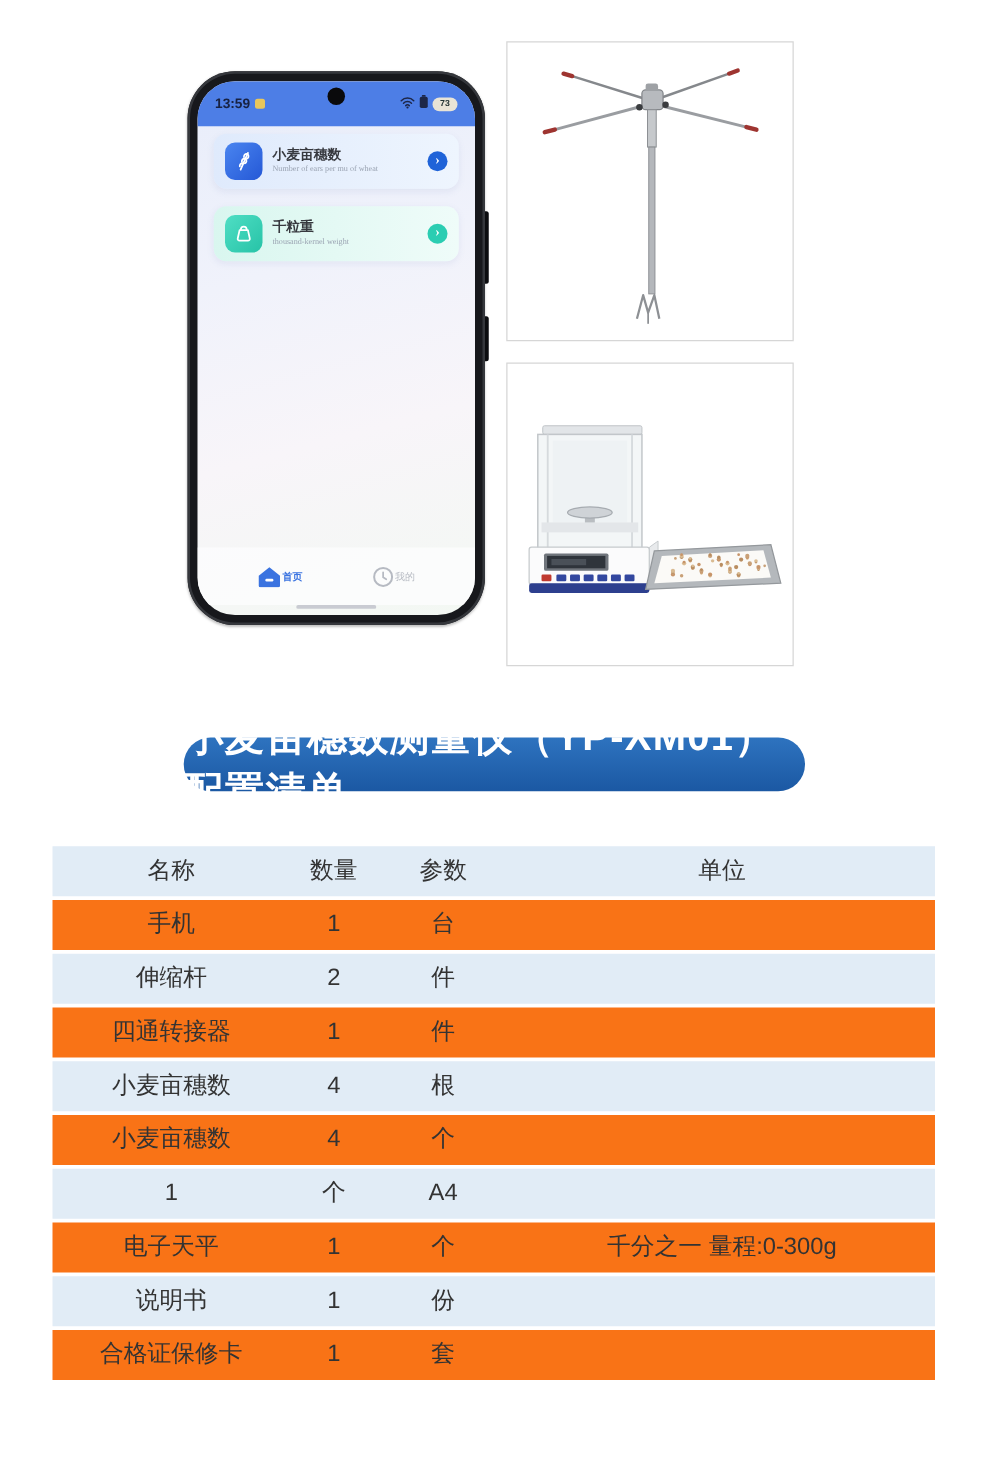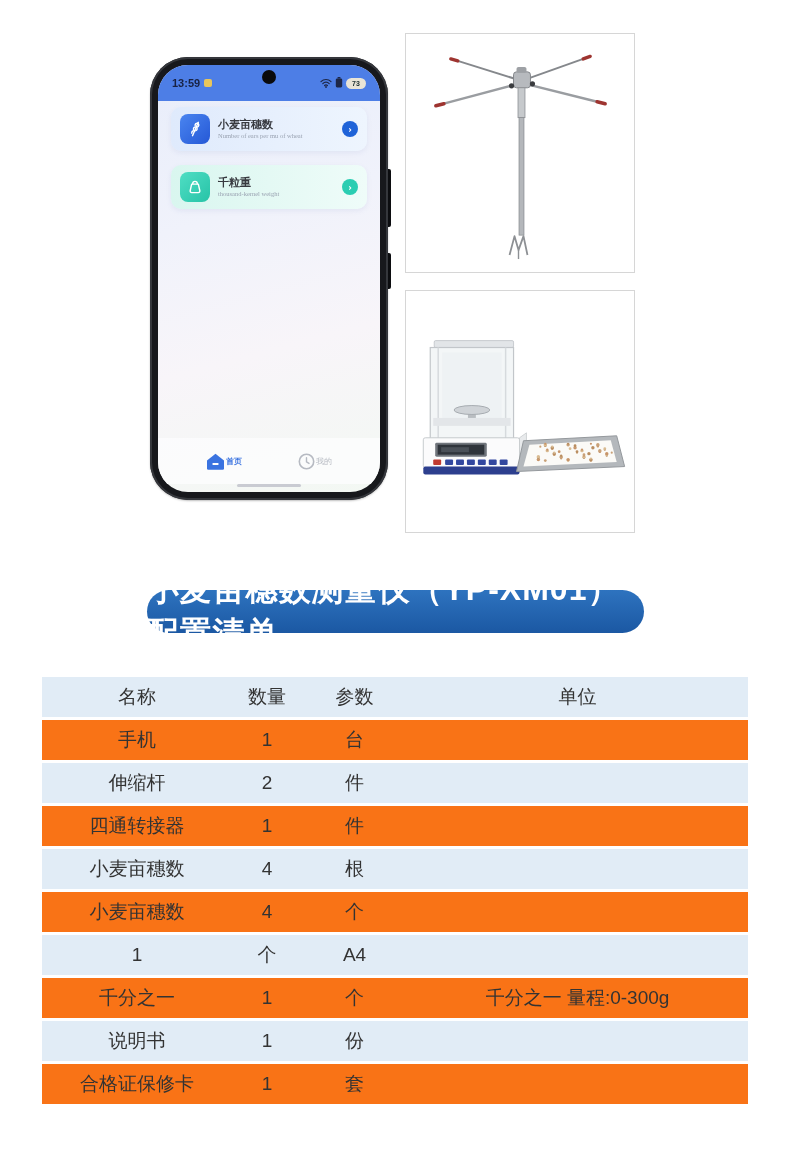--- a/index.html
+++ b/index.html
@@ -364,21 +364,21 @@
     <div class="cell"></div>
   </div>
 
   <div class="trow band">
     <div class="cell">1</div>
     <div class="cell">个</div>
     <div class="cell">A4</div>
   </div>
 
   <div class="trow plain">
-    <div class="cell">千分之一</div>
+    <div class="cell">电子天平</div>
     <div class="cell">1</div>
     <div class="cell">个</div>
     <div class="cell">千分之一 量程:0-300g</div>
   </div>
 
   <div class="trow band">
     <div class="cell">说明书</div>
     <div class="cell">1</div>
     <div class="cell">份</div>
     <div class="cell"></div>

